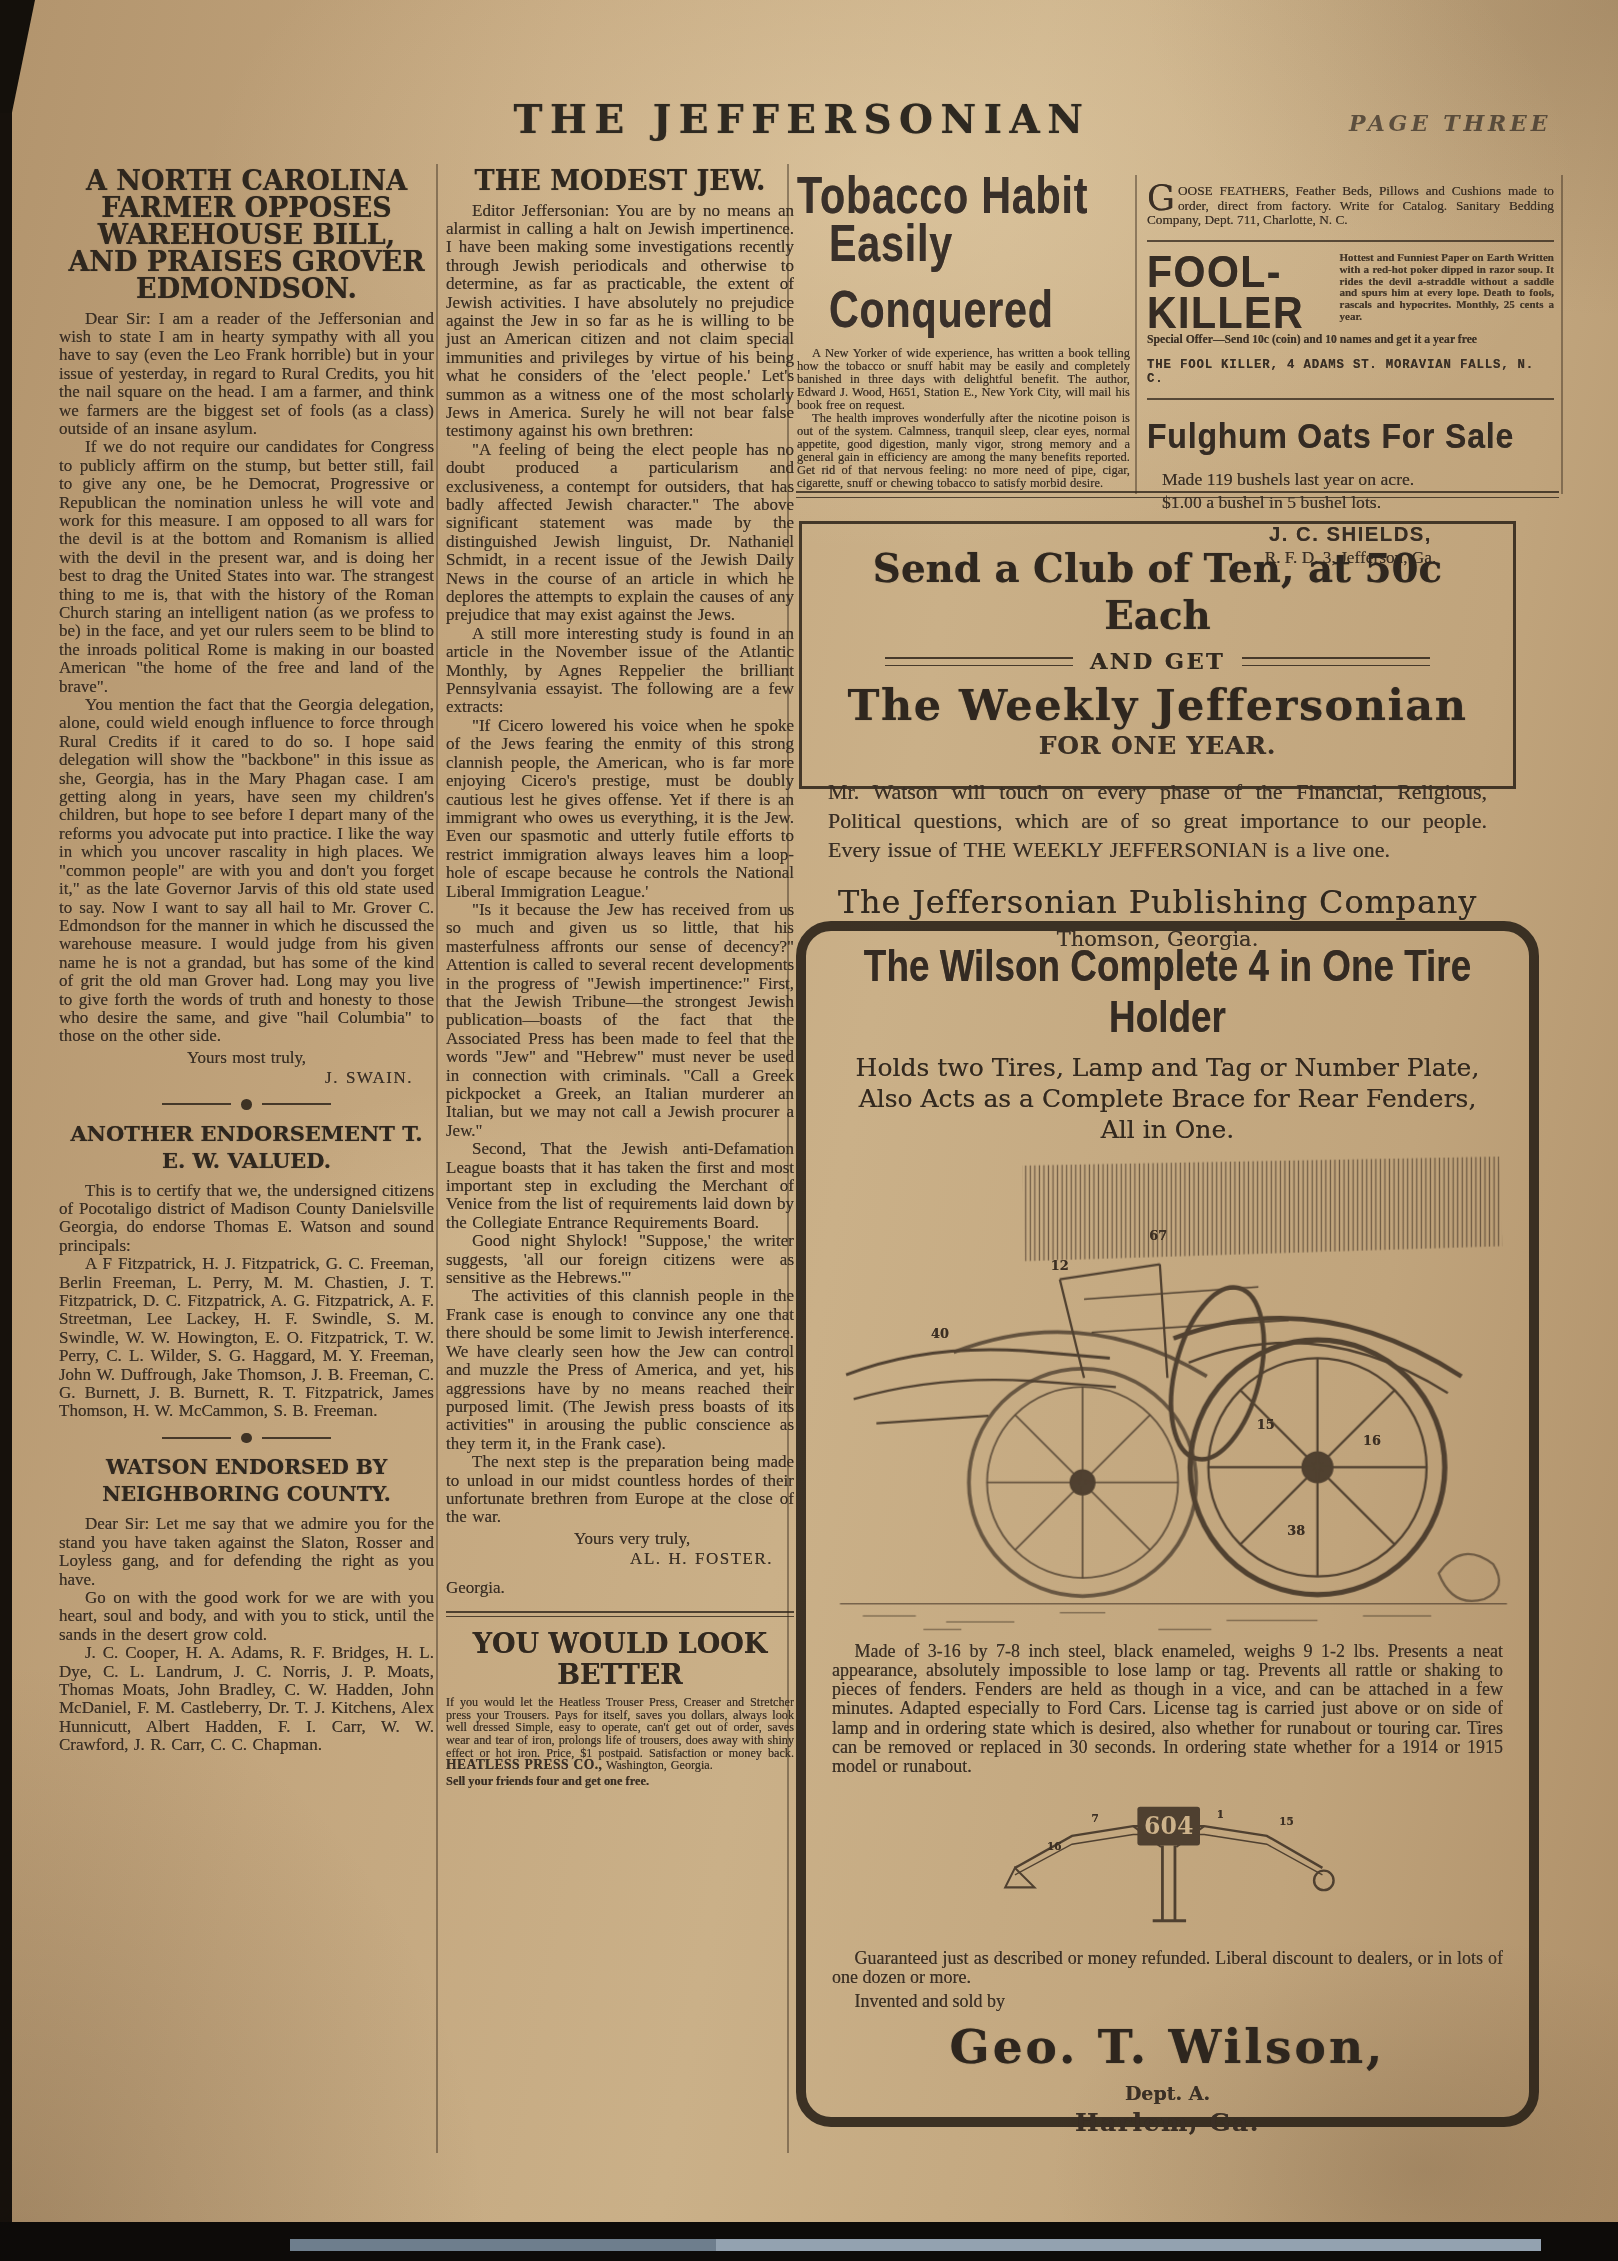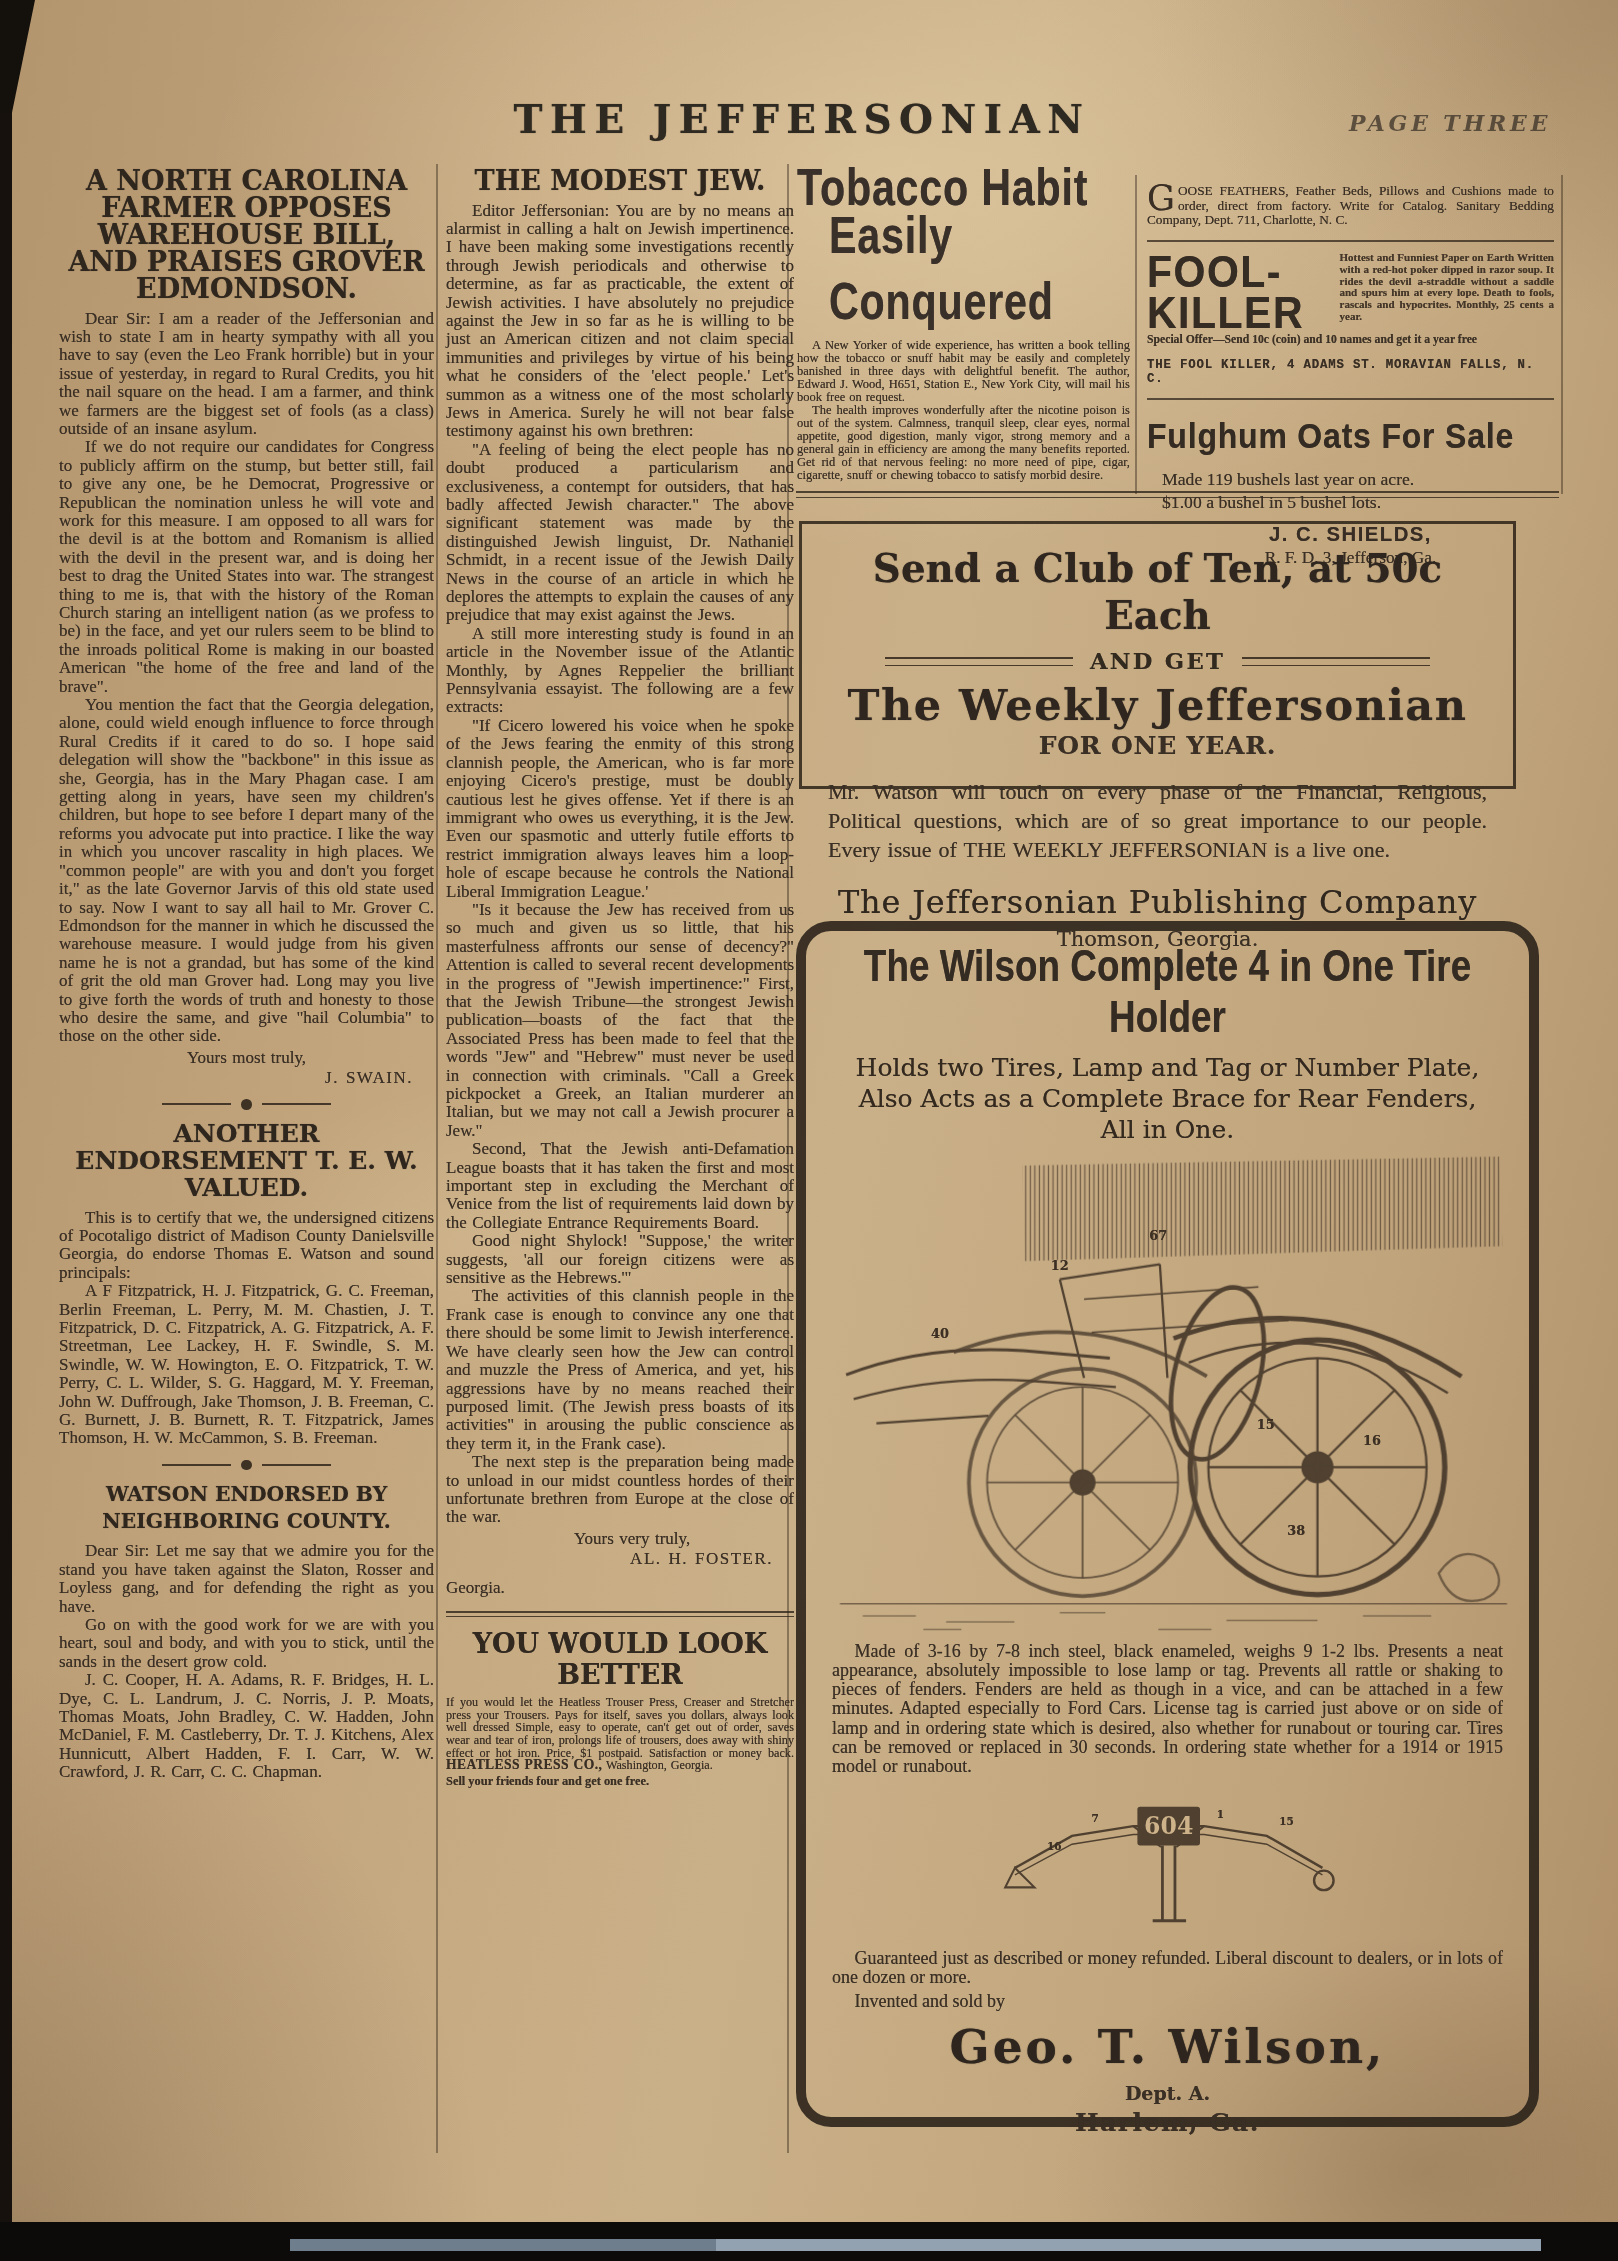--- a/index.html
+++ b/index.html
@@ -116,21 +116,21 @@
     <p class="bp body-lg">Dear Sir: I am a reader of the Jeffersonian and wish to state I am in hearty sympathy with all you have to say (even the Leo Frank horrible) but in your issue of yesterday, in regard to Rural Credits, you hit the nail square on the head. I am a farmer, and think we farmers are the biggest set of fools (as a class) outside of an insane asylum.</p>
     <p class="bp body-lg">If we do not require our candidates for Congress to publicly affirm on the stump, but better still, fail to give any one, be he Democrat, Progressive or Republican the nomination unless he will vote and work for this measure. I am opposed to all wars for the devil is at the bottom and Romanism is allied with the devil in the present war, and is doing her best to drag the United States into war. The strangest thing to me is, that with the history of the Roman Church staring an intelligent nation (as we profess to be) in the face, and yet our rulers seem to be blind to the inroads political Rome is making in our boasted American "the home of the free and land of the brave".</p>
     <p class="bp body-lg">You mention the fact that the Georgia delegation, alone, could wield enough influence to force through Rural Credits if it cared to do so. I hope said delegation will show the "backbone" in this issue as she, Georgia, has in the Mary Phagan case. I am getting along in years, have seen my children's children, but hope to see before I depart many of the reforms you advocate put into practice. I like the way in which you uncover rascality in high places. We "common people" are with you and don't you forget it," as the late Governor Jarvis of this old state used to say. Now I want to say all hail to Mr. Grover C. Edmondson for the manner in which he discussed the warehouse measure. I would judge from his given name he is not a grandad, but has some of the kind of grit the old man Grover had. Long may you live to give forth the words of truth and honesty to those who desire the same, and give "hail Columbia" to those on the other side.</p>
     <div class="sig-val body-lg">Yours most truly,</div>
     <div class="sig-name body-lg">J. SWAIN.</div>
     <div class="divider">
         <i class="dl"></i>
         <i class="dd"></i>
         <i class="dl"></i>
       </div>
-    <h2 class="headline" style="font-size:25px;">ANOTHER ENDORSEMENT T. E. W. VALUED.</h2>
+    <h2 class="headline" style="font-size:21px;">ANOTHER ENDORSEMENT T. E. W. VALUED.</h2>
     <p class="bp body-lg">This is to certify that we, the undersigned citizens of Pocotaligo district of Madison County Danielsville Georgia, do endorse Thomas E. Watson and sound principals:</p>
     <p class="bp body-lg">A F Fitzpatrick, H. J. Fitzpatrick, G. C. Freeman, Berlin Freeman, L. Perry, M. M. Chastien, J. T. Fitzpatrick, D. C. Fitzpatrick, A. G. Fitzpatrick, A. F. Streetman, Lee Lackey, H. F. Swindle, S. M. Swindle, W. W. Howington, E. O. Fitzpatrick, T. W. Perry, C. L. Wilder, S. G. Haggard, M. Y. Freeman, John W. Duffrough, Jake Thomson, J. B. Freeman, C. G. Burnett, J. B. Burnett, R. T. Fitzpatrick, James Thomson, H. W. McCammon, S. B. Freeman.</p>
     <div class="divider">
         <i class="dl"></i>
         <i class="dd"></i>
         <i class="dl"></i>
       </div>
     <h2 class="headline" style="font-size:20.3px;">WATSON ENDORSED BY NEIGHBORING COUNTY.</h2>
     <p class="bp body-lg">Dear Sir: Let me say that we admire you for the stand you have taken against the Slaton, Rosser and Loyless gang, and for defending the right as you have.</p>
     <p class="bp body-lg">Go on with the good work for we are with you heart, soul and body, and with you to stick, until the sands in the desert grow cold.</p>
@@ -150,21 +150,21 @@
     <p class="bp body-lg">The next step is the preparation being made to unload in our midst countless hordes of their unfortunate brethren from Europe at the close of the war.</p>
     <div class="sig-val body-lg">Yours very truly,</div>
     <div class="sig-name body-lg" style="border-top:0;">AL. H. FOSTER.</div>
     <div class="body-lg" style="margin-top:10.5px;">Georgia.</div>
     <div class="dbl-rule" style="margin-top:13.6px;"></div>
     <h2 class="trous-h">YOU WOULD LOOK BETTER</h2>
     <p class="trous-body"><span>If you would let the Heatless Trouser Press, Creaser and Stretcher press your Trousers. Pays for itself, saves you dollars, always look well dressed  Simple, easy to operate, can't get out of order, saves wear and tear of iron, prolongs life of trousers, does away with shiny effect or hot iron.  Price, $1 postpaid.  Satisfaction or money back.  </span><b>HEATLESS PRESS CO.,</b><span> Washington, Georgia.</span></p>
     <p class="trous-tag">Sell your friends four and get one free.</p>
   </section>
 
-  <section class="col ink" style="left:797px;top:160px;width:333px;">
+  <section class="col ink" style="left:797px;top:168px;width:333px;">
     <h2 class="tob-h"><span class="tsc">Tobacco Habit</span><br>
       <span class="tsc" style="margin-left:32px;">Easily Conquered</span></h2>
     <div class="tob-body" style="margin-top:16.6px;">
       <p class="bp">A New Yorker of wide experience, has written a book telling how the tobacco or snuff habit may be easily and completely banished in three days with delightful benefit. The author, Edward J. Wood, H651, Station E., New York City, will mail his book free on request.</p>
       <p class="bp">The health improves wonderfully after the nicotine poison is out of the system. Calmness, tranquil sleep, clear eyes, normal appetite, good digestion, manly vigor, strong memory and a general gain in efficiency are among the many benefits reported. Get rid of that nervous feeling: no more need of pipe, cigar, cigarette, snuff or chewing tobacco to satisfy morbid desire.</p>
     </div>
   </section>
 
   <section class="col ink" style="left:1147px;top:184px;width:407px;">
     <div class="feather">

